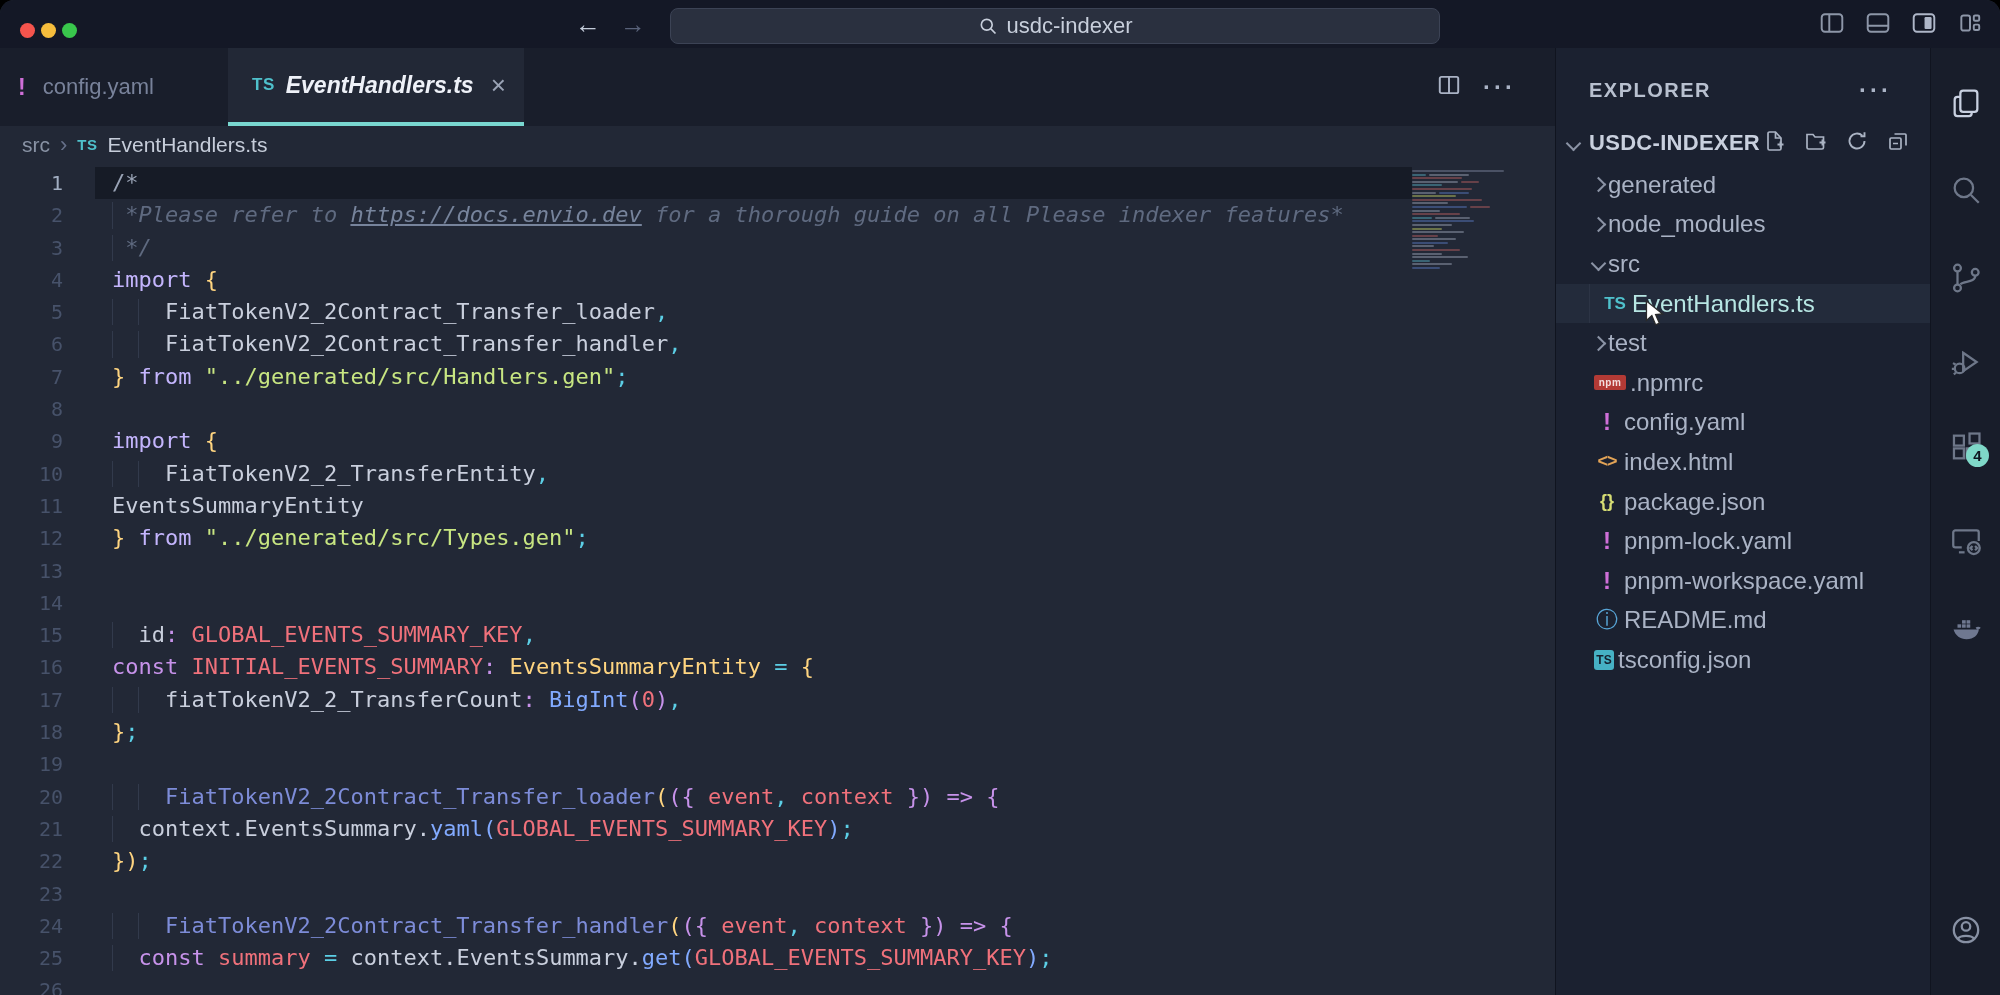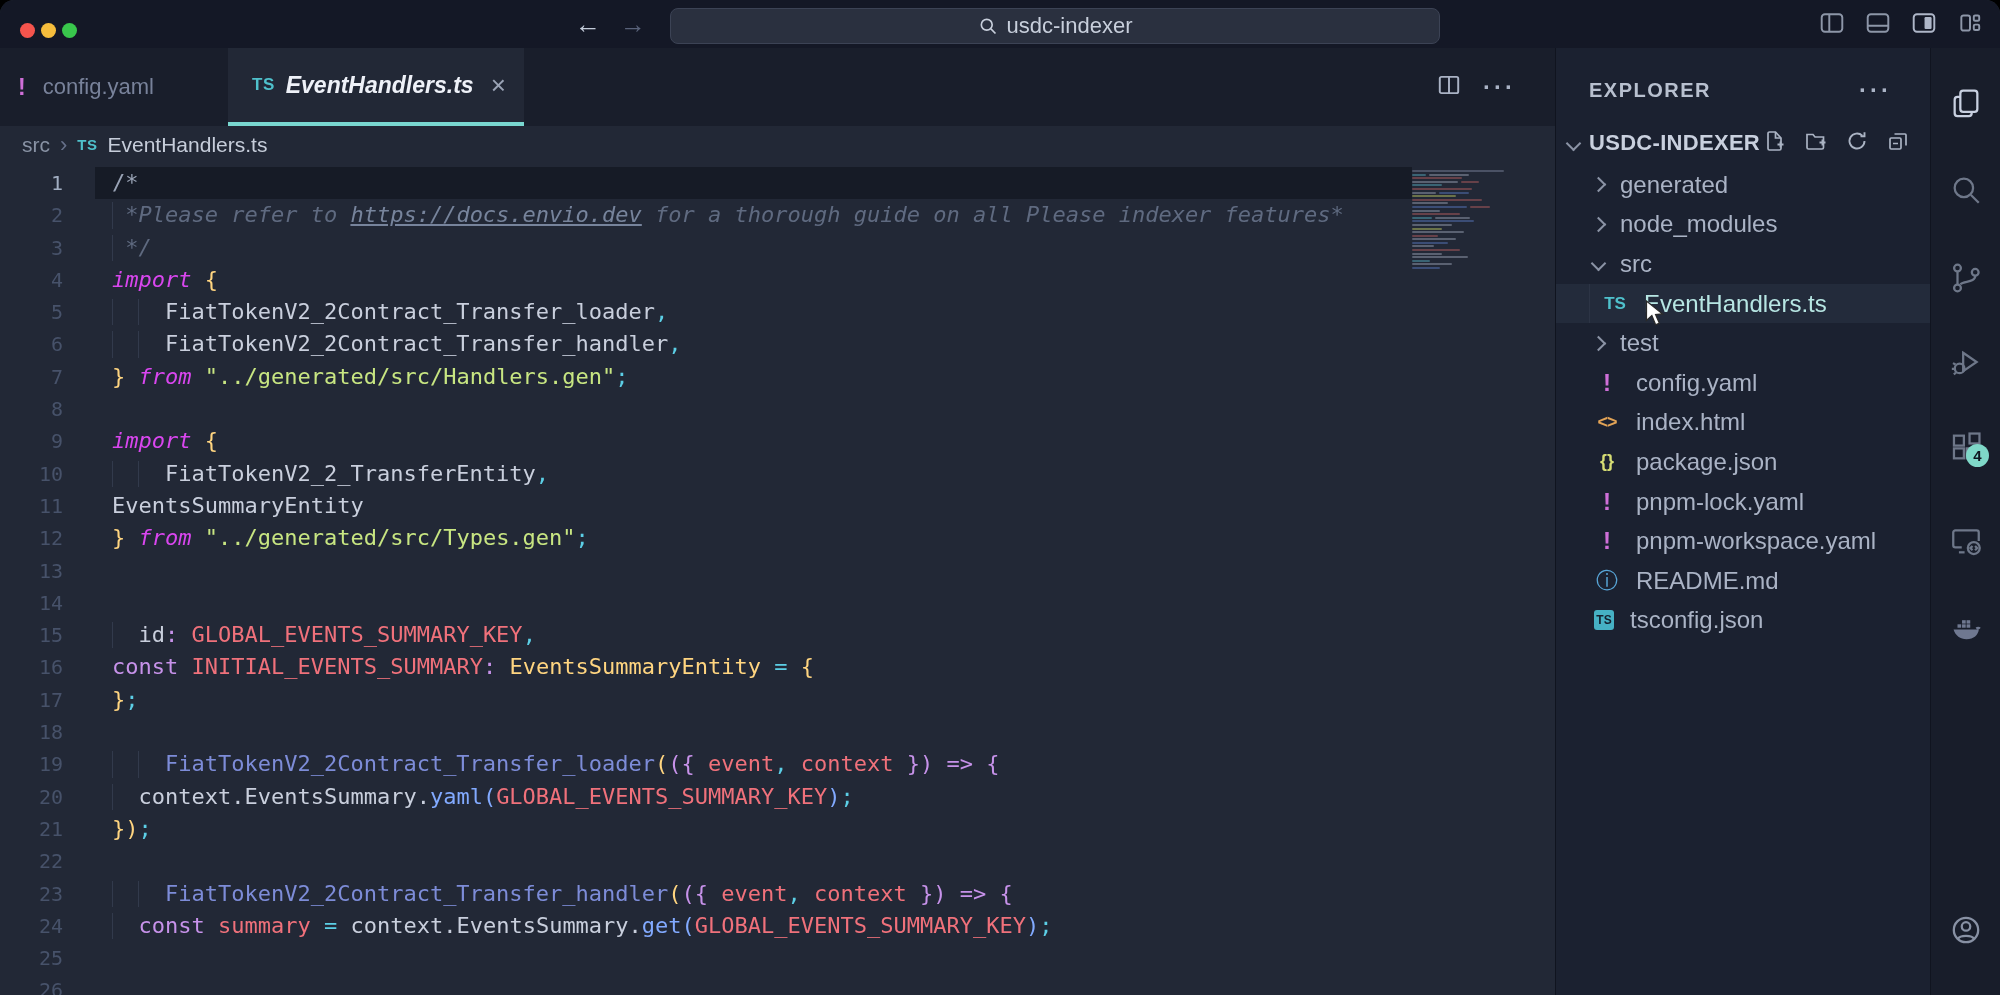--- a/index.html
+++ b/index.html
@@ -53,21 +53,21 @@
      font-family:"DejaVu Sans Mono",monospace;font-size:20px;}
   .ln.on{color:#a2aec2;}
   #code{position:absolute;left:95px;top:4px;width:1317px;}
   .cl{position:relative;height:32.3px;line-height:32.3px;padding-left:17px;white-space:pre;
      font-family:"DejaVu Sans Mono",monospace;font-size:22px;box-sizing:border-box;}
   .cl.hl{background:#161b26;}
   .guide{position:absolute;top:3px;bottom:3px;width:1px;background:#323a4c;}
   .tk-cm{color:#5f6a80;font-style:italic}
   .tk-cm2{color:#9aa4b6}
   .tk-lnk{color:#77849c;font-style:italic;text-decoration:underline}
-  .tk-kw{color:#d946ef;font-style:italic}
+  .tk-kw{color:#c4b5fd;}
   .tk-pur{color:#c792ea}
   .tk-gold{color:#ffd580}
   .tk-id{color:#c9cfdd}
   .tk-str{color:#c8e682}
   .tk-red{color:#f0717b}
   .tk-blu{color:#82aaff}
   .tk-slb{color:#7d8cd8}
   .tk-op{color:#5ccfe6}
   .tk-typ{color:#ffd580}
 
@@ -79,21 +79,21 @@
   
   #exp-head{margin-top:32px;height:20px;display:flex;align-items:center;position:relative;}
   #exp-title{margin-left:33px;color:#b8c0cf;font-size:20px;font-weight:600;letter-spacing:1.5px;}
   #exp-more{position:absolute;right:38px;top:-4px;}
   #root-row{margin-top:23px;height:40px;display:flex;align-items:center;position:relative;}
   #root-label{color:#c9d0de;font-size:22px;font-weight:700;margin-left:10px;letter-spacing:.3px;}
   #root-actions{position:absolute;right:20px;display:flex;gap:17px;align-items:center;}
   #tree{margin-top:2px;}
   .row{height:39.6px;display:flex;align-items:center;position:relative;color:#aab3c5;font-size:24px;}
   .row.sel{background:#232b3b;color:#b7e6e3;}
-  .row .label{margin-left:16px;white-space:nowrap;}
+  .row .label{margin-left:4px;white-space:nowrap;}
   .chev{display:inline-block;width:9px;height:9px;border-right:2px solid #8b93a5;border-bottom:2px solid #8b93a5;
      transform:rotate(-45deg);margin-left:37px;flex:0 0 auto;}
   .chev.open{transform:rotate(45deg);}
   .fic{display:inline-flex;align-items:center;justify-content:center;width:26px;flex:0 0 auto;margin-left:38px;}
   .row.ind1 .fic{margin-left:46px;}
   .fic-ts{color:#4fc1cc;font-size:17px;font-weight:700;}
   .fic-excl{color:#cf6fd8;font-size:24px;font-weight:700;}
   .fic-npm{background:#b33a35;color:#f3dede;font-size:10px;font-weight:700;border-radius:2px;padding:2px 3px;letter-spacing:.5px;}
   .fic-git{width:12px;height:12px;border:2px solid #6b7487;transform:rotate(45deg);border-radius:2px;}
   .fic-html{color:#e2a356;font-size:18px;font-weight:700;letter-spacing:-1px;}
@@ -228,20 +228,21 @@
             <div class="cl"><span class="tk-gold">}</span><span class="tk-id"> </span><span class="tk-kw">from</span><span class="tk-id"> </span><span class="tk-str">"../generated/src/Handlers.gen"</span><span class="tk-op">;</span></div>
             <div class="cl"></div>
             <div class="cl"><span class="tk-kw">import</span><span class="tk-id"> </span><span class="tk-gold">{</span></div>
             <div class="cl"><span class="guide" style="left: 17px;"></span><span class="guide" style="left: 43.4px;"></span><span class="tk-id">    FiatTokenV2_2_TransferEntity</span><span class="tk-op">,</span></div>
             <div class="cl"><span class="tk-id">EventsSummaryEntity</span></div>
             <div class="cl"><span class="tk-gold">}</span><span class="tk-id"> </span><span class="tk-kw">from</span><span class="tk-id"> </span><span class="tk-str">"../generated/src/Types.gen"</span><span class="tk-op">;</span></div>
             <div class="cl"></div>
             <div class="cl"></div>
             <div class="cl"><span class="guide" style="left: 17px;"></span><span class="tk-id">  id</span><span class="tk-pur">:</span><span class="tk-id"> </span><span class="tk-red">GLOBAL_EVENTS_SUMMARY_KEY</span><span class="tk-op">,</span></div>
             <div class="cl"><span class="tk-pur">const</span><span class="tk-id"> </span><span class="tk-red">INITIAL_EVENTS_SUMMARY</span><span class="tk-pur">:</span><span class="tk-id"> </span><span class="tk-typ">EventsSummaryEntity</span><span class="tk-id"> </span><span class="tk-op">=</span><span class="tk-id"> </span><span class="tk-gold">{</span></div>
+            <div class="cl"><span class="guide" style="left: 17px;"></span><span class="guide" style="left: 43.4px;"></span><span class="tk-id">    fiatTokenV2_2_TransferCount</span><span class="tk-pur">:</span><span class="tk-id"> </span><span class="tk-blu">BigInt</span><span class="tk-pur">(</span><span class="tk-red">0</span><span class="tk-pur">)</span><span class="tk-op">,</span></div>
             <div class="cl"><span class="tk-gold">}</span><span class="tk-op">;</span></div>
             <div class="cl"></div>
             <div class="cl"><span class="guide" style="left: 17px;"></span><span class="guide" style="left: 43.4px;"></span><span class="tk-slb">    FiatTokenV2_2Contract_Transfer_loader</span><span class="tk-gold">(</span><span class="tk-pur">(</span><span class="tk-pur">{ </span><span class="tk-red">event</span><span class="tk-op">,</span><span class="tk-id"> </span><span class="tk-red">context</span><span class="tk-pur"> }</span><span class="tk-pur">)</span><span class="tk-id"> </span><span class="tk-pur">=&gt;</span><span class="tk-id"> </span><span class="tk-pur">{</span></div>
             <div class="cl"><span class="guide" style="left: 17px;"></span><span class="tk-id">  context.EventsSummary.</span><span class="tk-blu">yaml</span><span class="tk-blu">(</span><span class="tk-red">GLOBAL_EVENTS_SUMMARY_KEY</span><span class="tk-blu">)</span><span class="tk-op">;</span></div>
             <div class="cl"><span class="tk-gold">}</span><span class="tk-gold">)</span><span class="tk-op">;</span></div>
             <div class="cl"></div>
             <div class="cl"><span class="guide" style="left: 17px;"></span><span class="guide" style="left: 43.4px;"></span><span class="tk-slb">    FiatTokenV2_2Contract_Transfer_handler</span><span class="tk-gold">(</span><span class="tk-pur">(</span><span class="tk-pur">{ </span><span class="tk-red">event</span><span class="tk-op">,</span><span class="tk-id"> </span><span class="tk-red">context</span><span class="tk-pur"> }</span><span class="tk-pur">)</span><span class="tk-id"> </span><span class="tk-pur">=&gt;</span><span class="tk-id"> </span><span class="tk-pur">{</span></div>
             <div class="cl"><span class="guide" style="left: 17px;"></span><span class="tk-id">  </span><span class="tk-pur">const</span><span class="tk-id"> </span><span class="tk-red">summary</span><span class="tk-id"> </span><span class="tk-op">=</span><span class="tk-id"> </span><span class="tk-id">context.EventsSummary.</span><span class="tk-blu">get</span><span class="tk-blu">(</span><span class="tk-red">GLOBAL_EVENTS_SUMMARY_KEY</span><span class="tk-blu">)</span><span class="tk-op">;</span></div>
           </div>
         <div id="minimap">
@@ -387,20 +388,24 @@
           <div class="row sel ind1">
             <span class="tree-guide"></span>
             <span class="fic fic-ts">TS</span>
             <span class="label">EventHandlers.ts</span>
           </div>
           <div class="row">
             <span class="chev"></span>
             <span class="label">test</span>
           </div>
           <div class="row">
+            <span class="fic fic-npm">npm</span>
+            <span class="label">.npmrc</span>
+          </div>
+          <div class="row">
             <span class="fic fic-excl">!</span>
             <span class="label">config.yaml</span>
           </div>
           <div class="row">
             <span class="fic fic-html">&lt;&gt;</span>
             <span class="label">index.html</span>
           </div>
           <div class="row">
             <span class="fic fic-json">{}</span>
             <span class="label">package.json</span>

